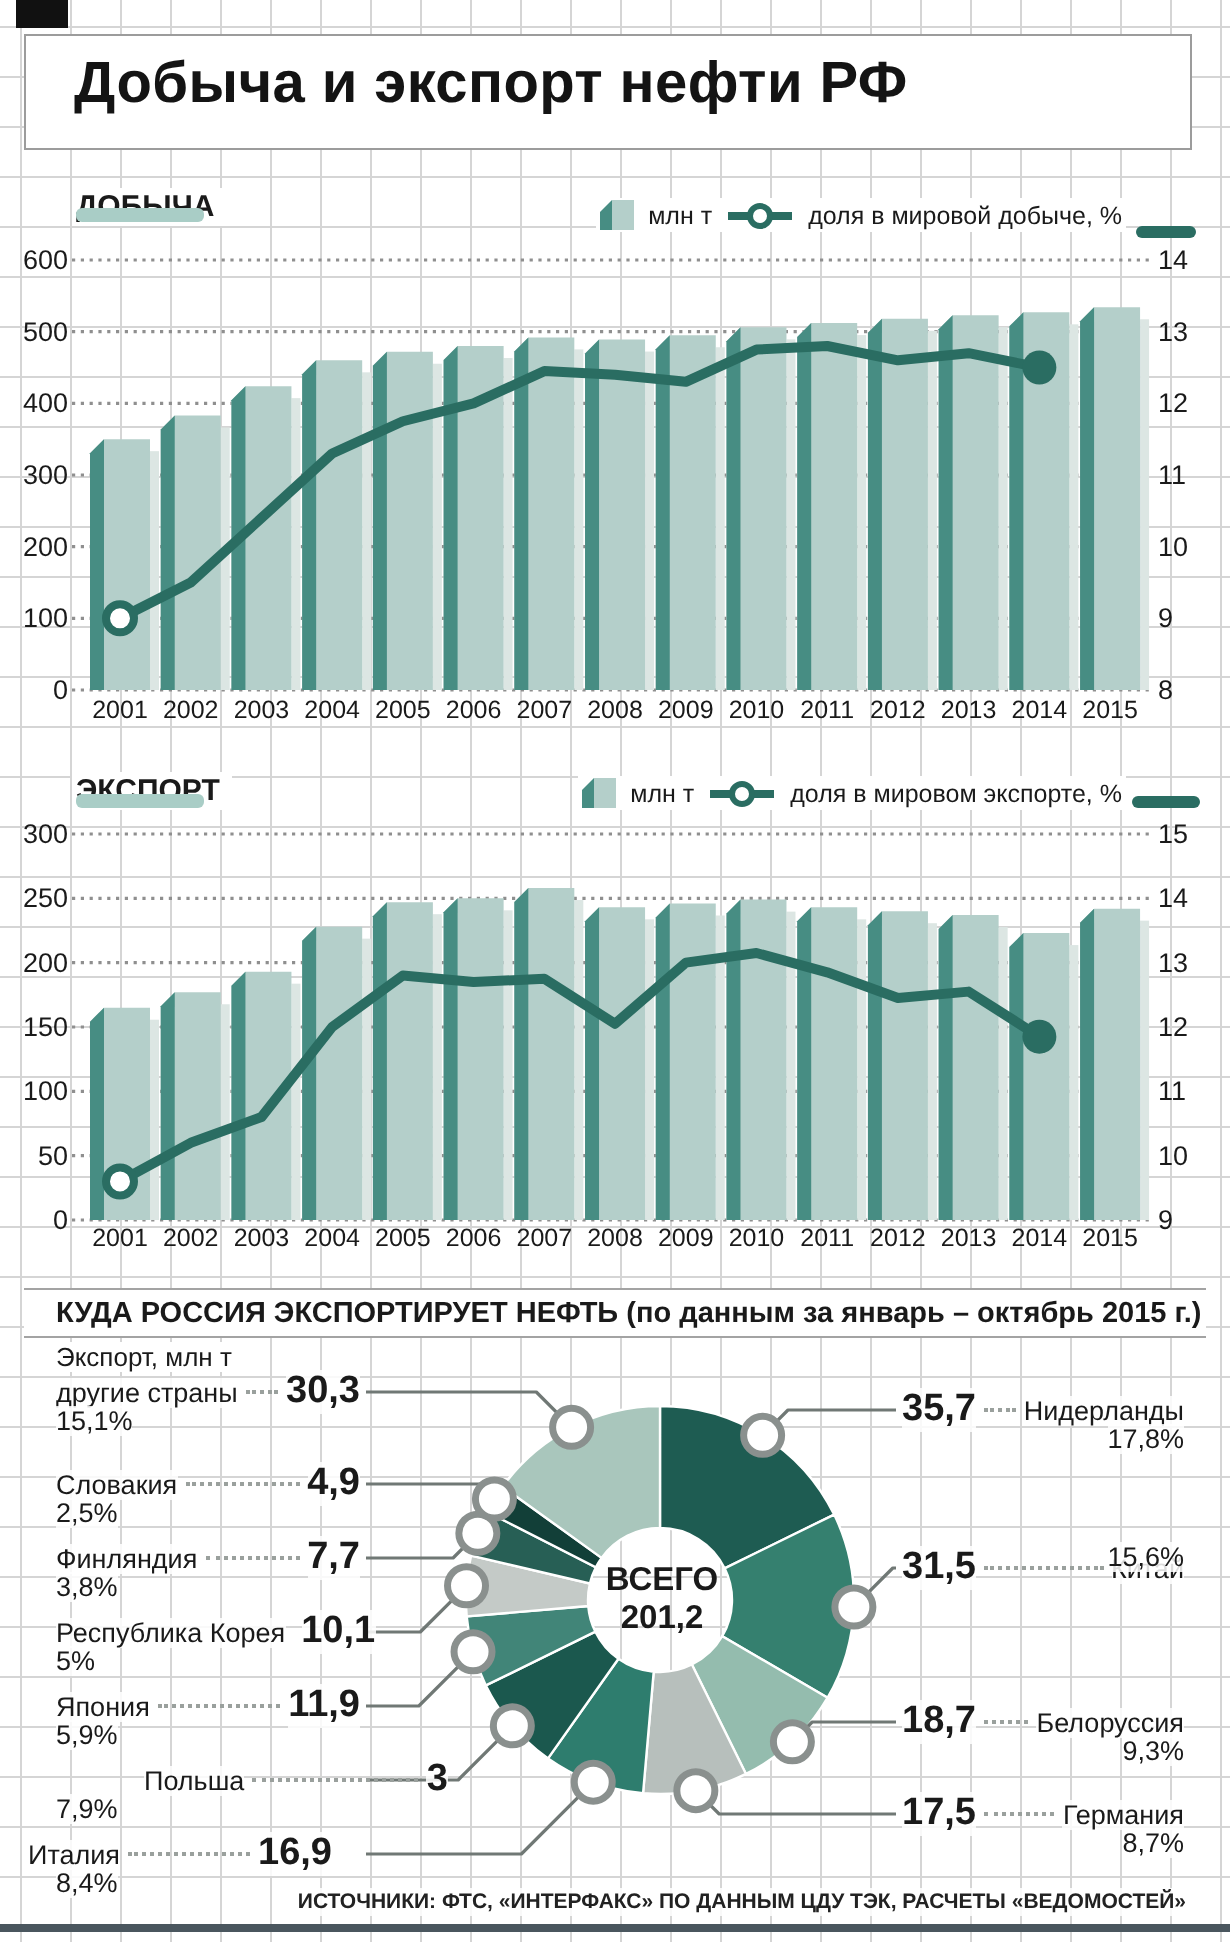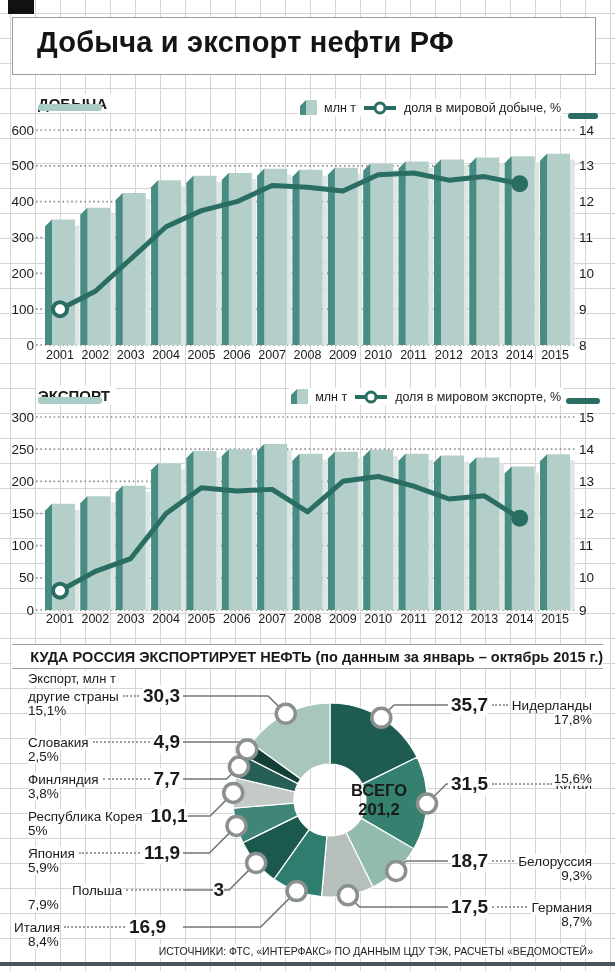--- a/index.html
+++ b/index.html
@@ -14,29 +14,29 @@
   .abs{position:absolute;}
   .black-tab{left:8px;top:0;width:26px;height:14px;background:#111;}
   .title-box{left:12px;top:17px;width:584px;height:58px;background:#fff;border:1px solid #9c9c9c;box-sizing:border-box;}
   .title-box h1{margin:0;padding:8px 0 0 24px;font-size:29px;font-weight:bold;color:#141414;letter-spacing:.2px;}
   .section-label{font-size:15px;font-weight:bold;background:#fff;padding:1px 6px 1px 2px;}
   .legend{display:flex;align-items:center;gap:7px;background:#fff;padding:1px 2px;}
   .legend-text{font-size:12.5px;white-space:nowrap;}
   .swatch-light{height:7px;background:#a9cdc6;border-radius:3px;}
   .swatch-dark{height:6px;background:#2a6d62;border-radius:3px;}
   .sec3-title{left:12px;top:644px;width:591px;height:25px;background:#fff;border-top:1px solid #a3a3a3;border-bottom:1px solid #a3a3a3;box-sizing:border-box;
-    font-size:14.5px;font-weight:bold;line-height:24px;white-space:nowrap;text-align:right;}
+    font-size:14.5px;font-weight:bold;line-height:24px;padding-left:16px;white-space:nowrap;}
   .sec3-sub{left:28px;top:671px;font-size:13px;background:#fff;padding-right:4px;}
   .pie-row{display:flex;align-items:center;height:24px;}
   .pie-name{font-size:13.5px;white-space:nowrap;background:rgba(255,255,255,.85);}
   .pie-dots{flex:1;height:0;border-top:2px dotted #9aa09d;margin:0 4px;}
   .pie-value{font-size:19px;font-weight:bold;white-space:nowrap;background:rgba(255,255,255,.85);}
   .pie-pct{position:absolute;font-size:13.5px;background:rgba(255,255,255,.85);}
-  .donut-center{left:294px;top:781px;width:74px;text-align:center;font-size:16.5px;font-weight:bold;line-height:19px;padding-left:48px;}
-  .footer{right:20px;top:944px;font-size:10.5px;font-weight:normal;color:#222;background:rgba(255,255,255,.85);padding:1px 2px;}
+  .donut-center{left:294px;top:781px;width:74px;text-align:center;font-size:16.5px;font-weight:bold;line-height:19px;}
+  .footer{right:20px;top:944px;font-size:10.5px;font-weight:bold;color:#222;background:rgba(255,255,255,.85);padding:1px 2px;}
   .bottom-bar{left:0;top:962px;width:615px;height:4px;background:#4a565e;}
   svg{position:absolute;left:0;overflow:visible;}
   svg text{font-family:"Liberation Sans",sans-serif;fill:#1a1a1a;}
 </style>
 </head>
 <body>
 
 <div class="page">
 
   <div class="abs black-tab"></div>

